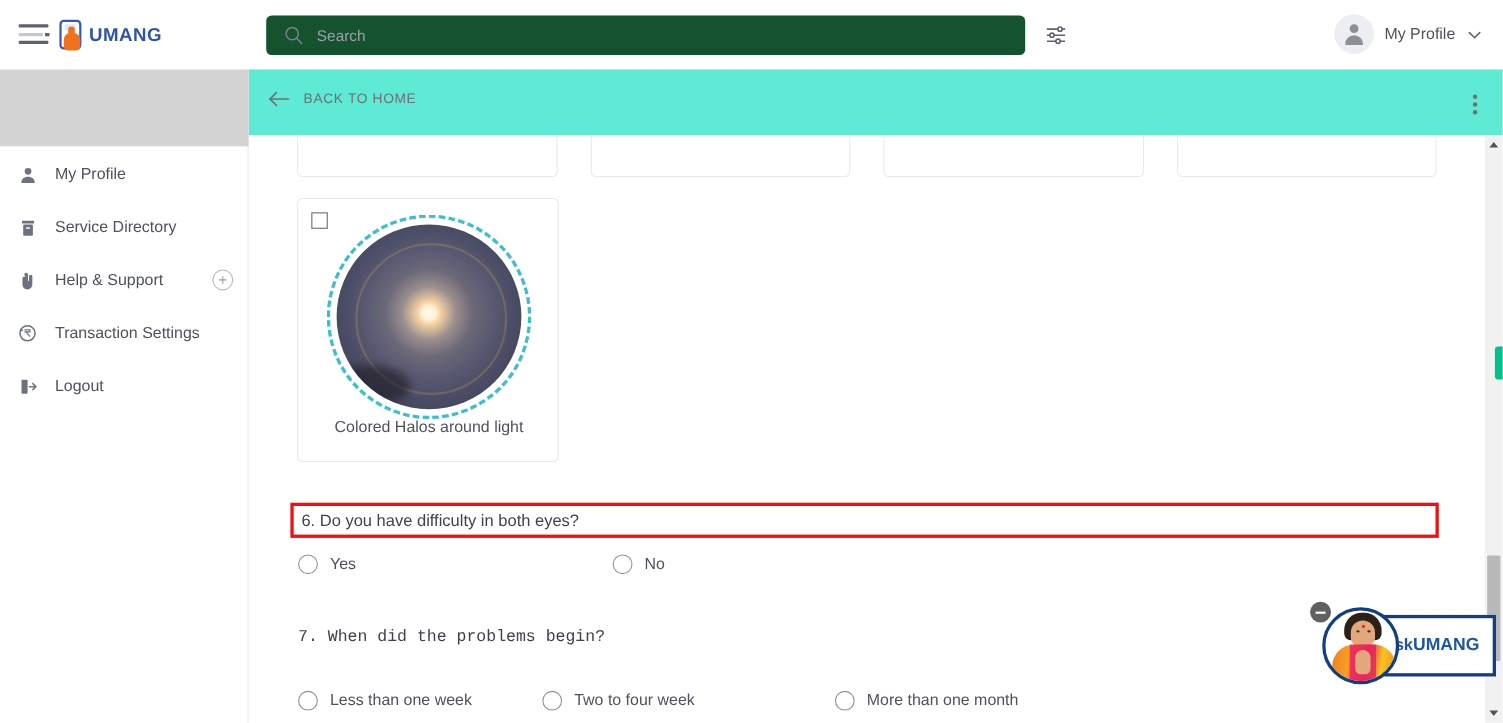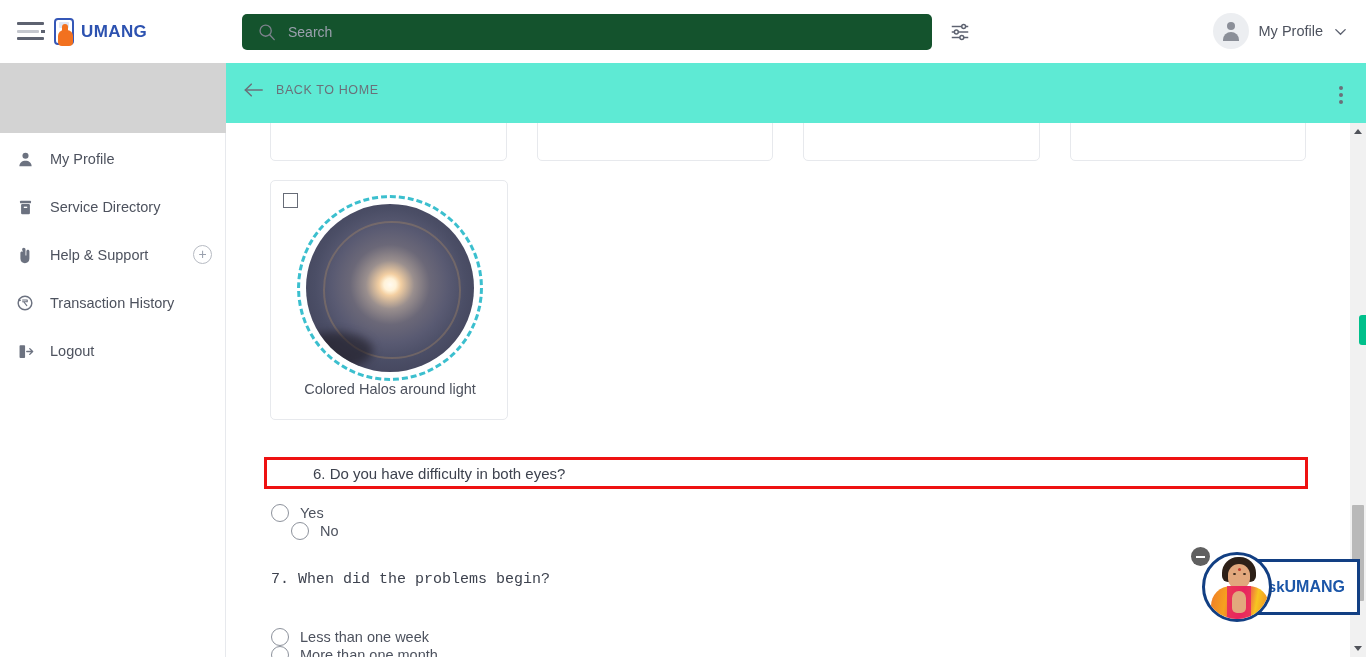--- a/index.html
+++ b/index.html
@@ -218,27 +218,27 @@
     position: absolute; left: 0; top: 200px; width: 238px;
     text-align: center; font-size: 14.5px; color: #4d525e;
   }
 
   .q-highlight {
     position: absolute; left: 38px; top: 334px;
     width: 1044px; height: 32px;
     border: 3px solid #ee1111; background: #ffffff;
     display: flex; align-items: center; padding-left: 7px;
   }
-  .q-text { font-size: 15px; color: #3d424e; margin-left: 39px; }
+  .q-text { font-size: 15px; color: #3d424e; }
   .q-plain {
     position: absolute; left: 45px;
     font-size: 15px; color: #3d424e;
   }
 
-  .opt-row { position: absolute; left: 45px; display: flex; flex-direction: column; }
+  .opt-row { position: absolute; left: 45px; display: flex; }
   .opt {
     display: flex; align-items: center; gap: 11px; cursor: pointer;
   }
   .radio {
     width: 18px; height: 18px; border-radius: 50%;
     border: 1.6px solid #8d929c; background: #fff; flex: none;
   }
   .opt span { font-size: 14.5px; color: #4d525e; }
 
   
@@ -421,21 +421,21 @@
     </div>
 
     <div class="side-item">
       <span class="side-ico">
         <svg width="18" height="18" viewBox="0 0 20 20">
             <circle cx="10" cy="10" r="7.6" fill="none" stroke="#6c7280" stroke-width="1.6"></circle>
             <path d="M7.3 6.6h5.2M7.3 8.6h5.2M11.6 6.6c1.2 0 1.6 2 0 2H8.6l3.4 4.3" fill="none" stroke="#6c7280" stroke-width="1.2" stroke-linecap="round"></path>
             <path d="M3.4 4.4 2 8.2l3.8-.6z" fill="#6c7280"></path>
           </svg>
       </span>
-      <span class="side-lbl">Transaction History</span>
+      <span class="side-lbl">Transaction Settings</span>
     </div>
 
 
 
     <div class="side-item">
       <span class="side-ico">
         <svg width="17" height="17" viewBox="0 0 20 20">
             <rect x="3" y="2.5" width="6.5" height="15" rx="1" fill="#6c7280"></rect>
             <path d="M11.5 10h6M15 6.6 18.4 10 15 13.4" fill="none" stroke="#6c7280" stroke-width="1.6" stroke-linecap="round" stroke-linejoin="round"></path>
           </svg>
@@ -499,23 +499,27 @@
         </label>
         <label class="opt" style="width:266px;margin-left:20px;">
           <span class="radio"></span>
           <span>No</span>
         </label>
       </div>
 
       <div class="q-plain" style="top:448px;font-family:Liberation Mono, monospace;">7. When did the problems begin?</div>
 
       <div class="opt-row" style="top:505px;">
-        <label class="opt" style="width:320px;">
+        <label class="opt" style="width:222px;">
           <span class="radio"></span>
           <span>Less than one week</span>
+        </label>
+        <label class="opt" style="width:266px;">
+          <span class="radio"></span>
+          <span>Two to four week</span>
         </label>
         <label class="opt" style="width:266px;">
           <span class="radio"></span>
           <span>More than one month</span>
         </label>
       </div>
 
     </div>
   </div>
 

